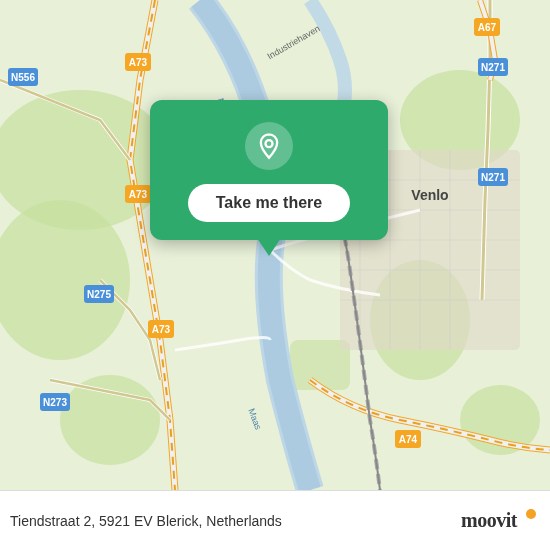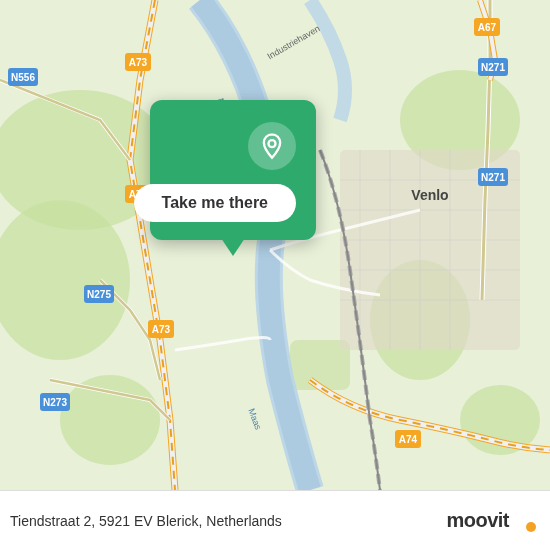--- a/index.html
+++ b/index.html
@@ -26,26 +26,26 @@
       height: 100%;
       position: absolute;
       top: 0; left: 0;
     }
 
     
     #popup-card {
       position: absolute;
       top: 100px;
       left: 150px;
-      width: 166px;
+      width: 238px;
       background: #2eaa6c;
       border-radius: 12px;
       display: flex;
       flex-direction: column;
-      align-items: flex-end;
+      align-items: center;
       padding: 22px 20px 18px;
       box-shadow: 0 4px 16px rgba(0,0,0,0.28);
       z-index: 10;
     }
 
     #popup-card::after {
       content: '';
       position: absolute;
       bottom: -16px;
       left: 50%;
@@ -92,22 +92,23 @@
     }
 
     #address-text {
       font-size: 14px;
       color: #333;
       font-weight: 500;
     }
 
     #moovit-logo {
       display: flex;
-      align-items: flex-end;
-      gap: 16px;
+      align-items: flex-start;
+      gap: 8px;
+      font-family: Liberation Serif, serif;
     }
 
     #moovit-text {
       font-size: 20px;
       font-weight: 800;
       color: #333;
       letter-spacing: -0.5px;
     }
 
     #moovit-dot {

